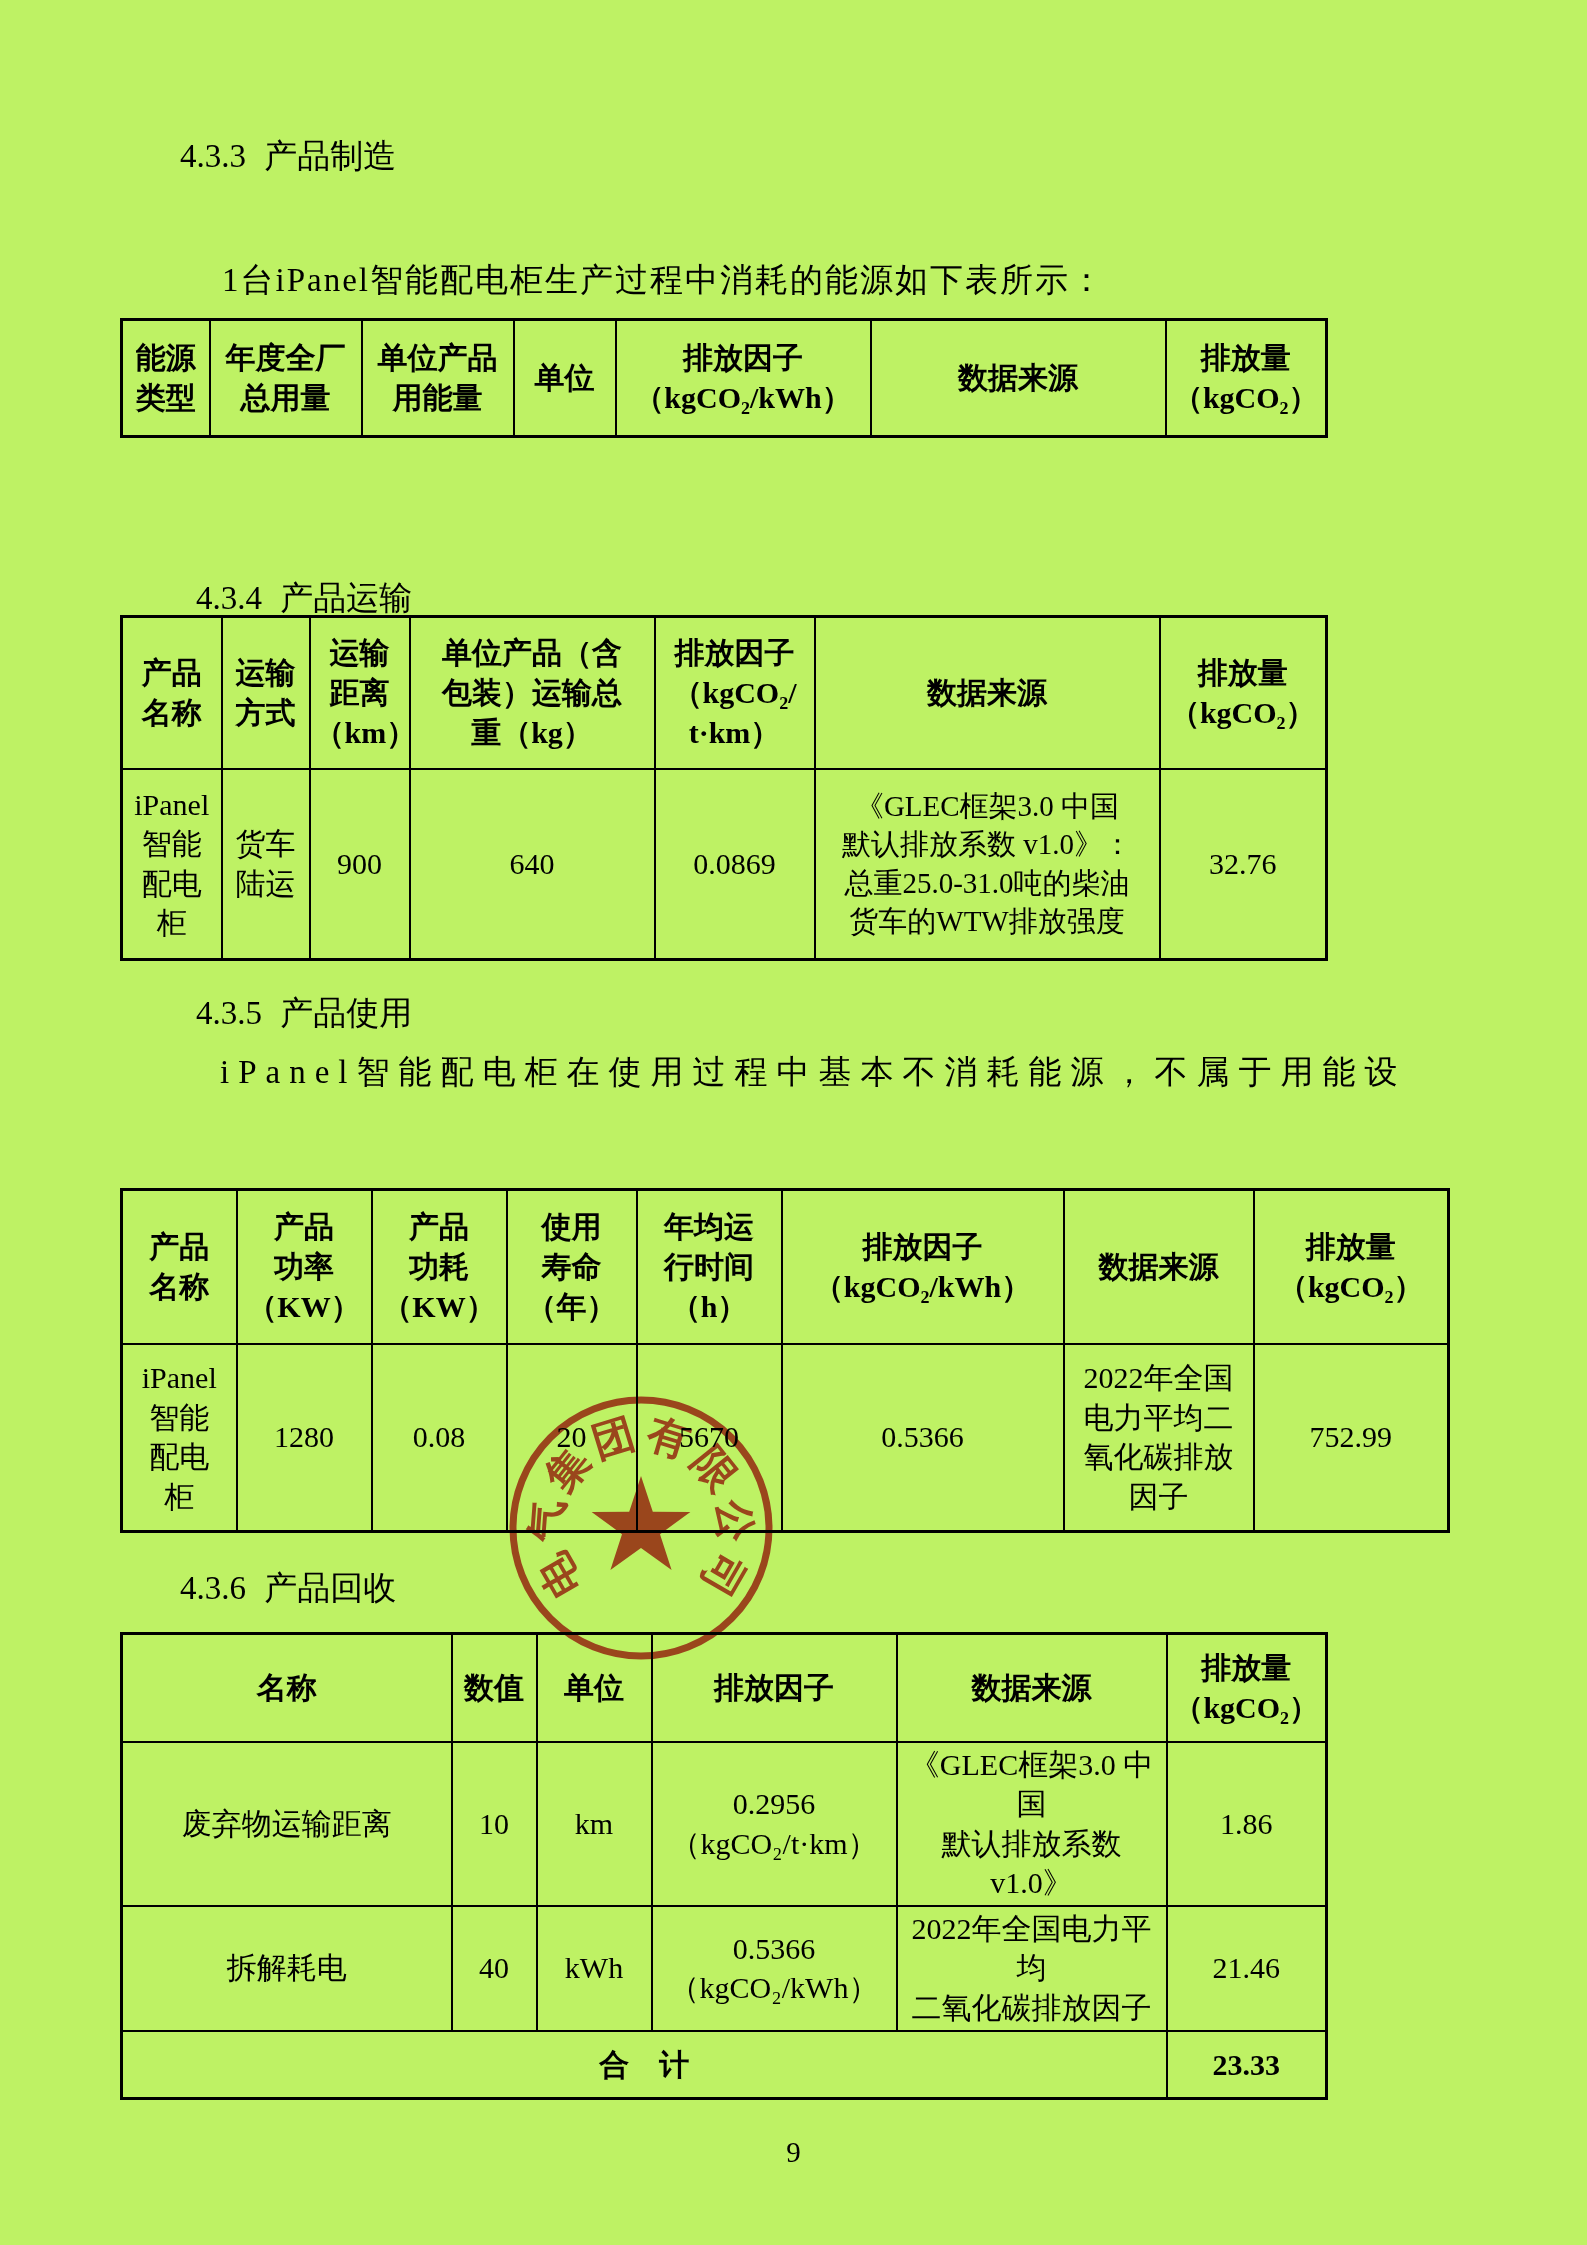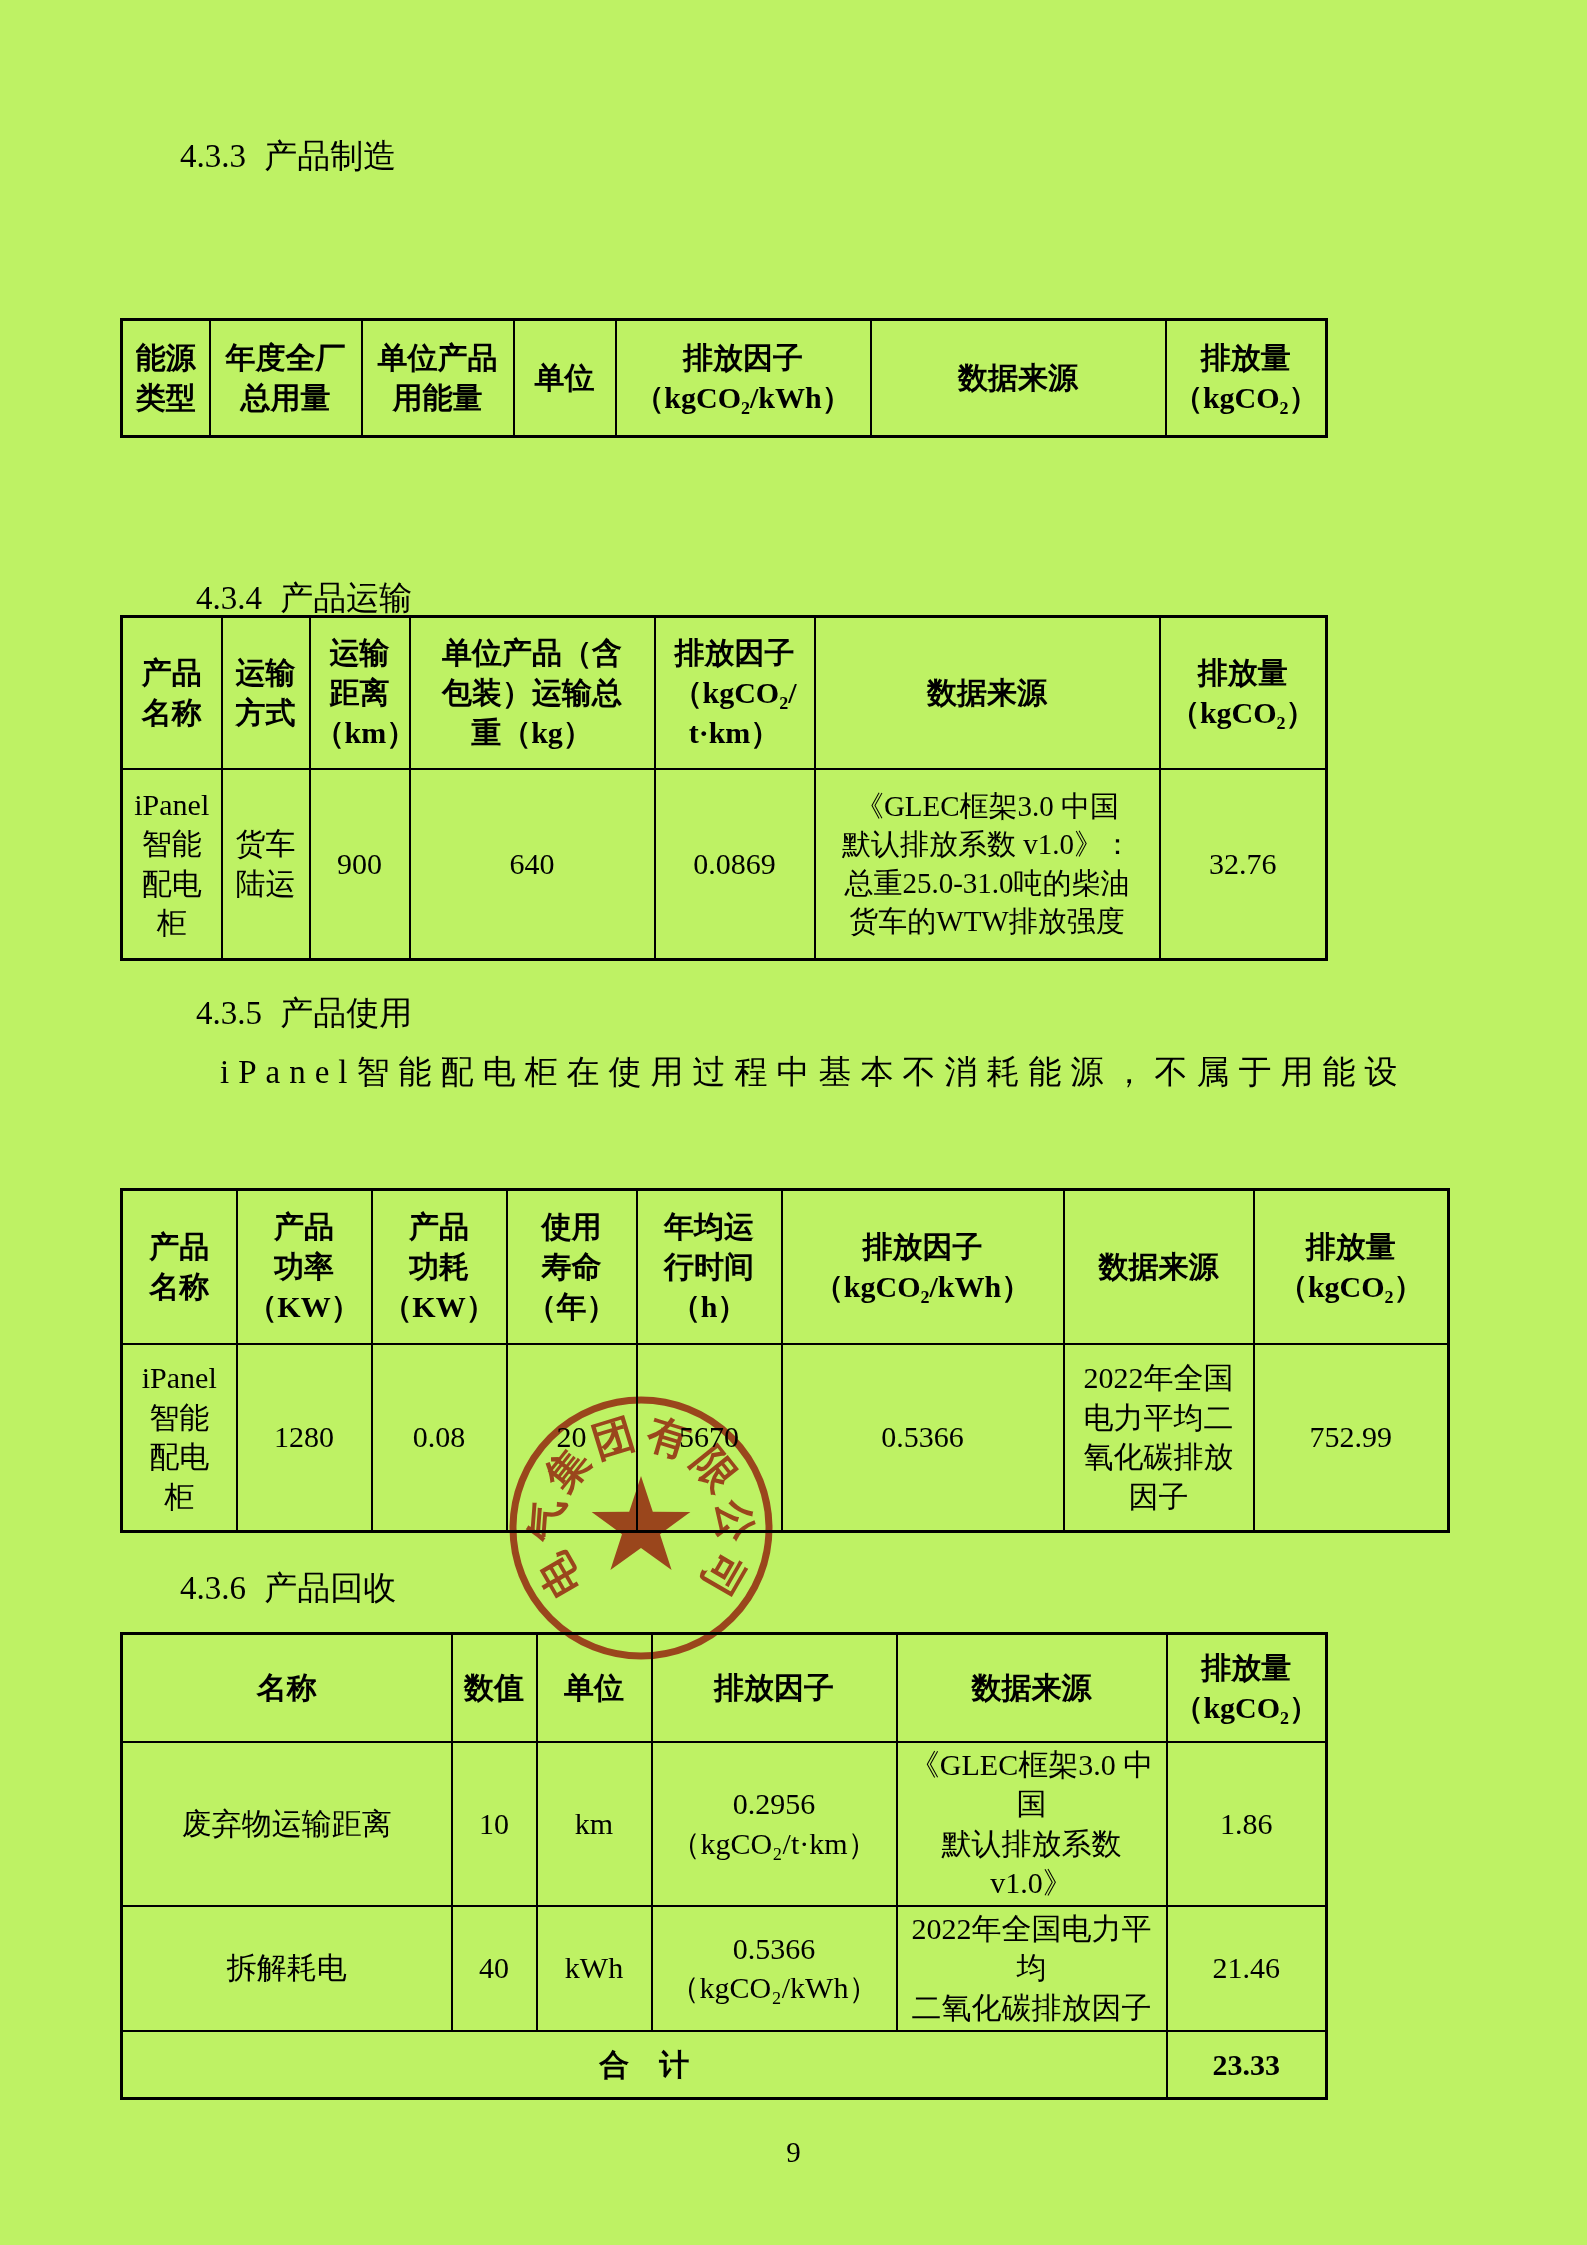--- a/index.html
+++ b/index.html
@@ -19,20 +19,21 @@
          mix-blend-mode:multiply;opacity:.88;}
   #pageno{position:absolute;left:0;top:2136px;width:100%;text-align:center;font-size:29px;}
 </style>
 </head>
 <body>
 
 <div id="page">
 
   <div class="heading" style="left:180px;top:134px;">4.3.3 产品制造</div>
 
+  <div class="para norm" style="left:222px;top:258px;">1台iPanel智能配电柜生产过程中消耗的能源如下表所示：</div>
 
   <table class="doc" style="left:120px;top:318px;width:1205px;padding-left:41px;">
     <colgroup>
         <col style="width:88px">
         <col style="width:152px">
         <col style="width:152px">
         <col style="width:102px">
         <col style="width:255px">
         <col style="width:295px">
         <col style="width:161px">

